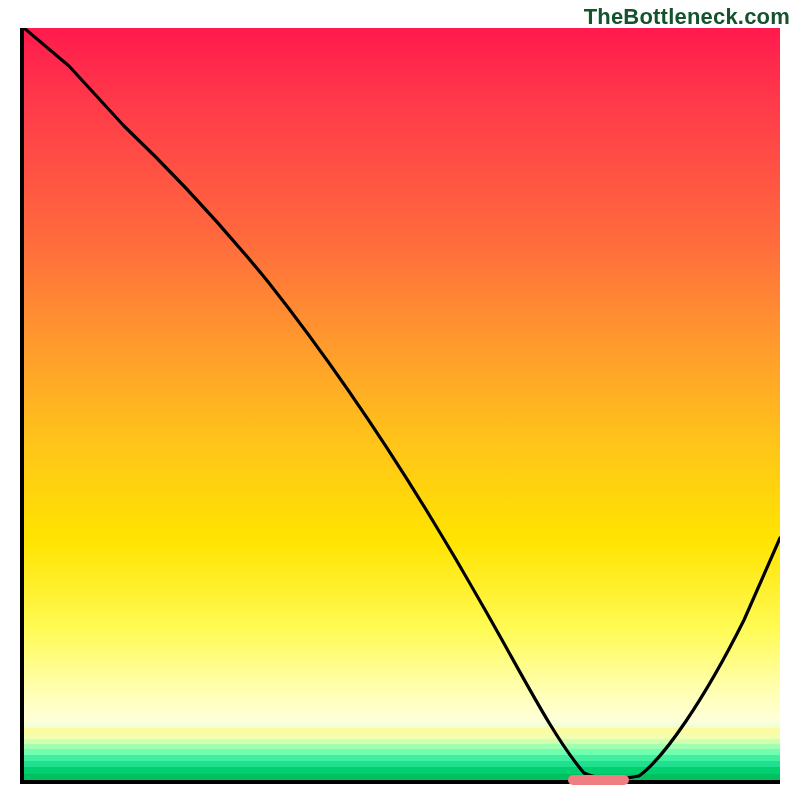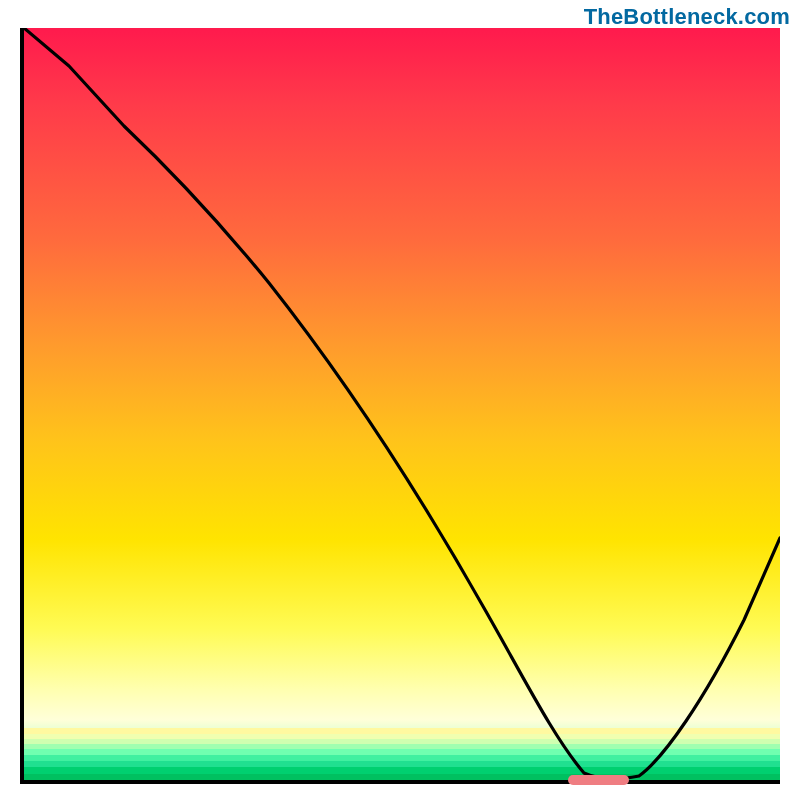--- a/index.html
+++ b/index.html
@@ -15,21 +15,21 @@
     position: relative;
     width: 800px;
     height: 800px;
   }
   .watermark {
     position: absolute;
     top: 4px;
     right: 10px;
     font-size: 22px;
     font-weight: 600;
-    color: #0369a1;
+    color: #14532d;
     letter-spacing: 0.2px;
   }
   .plot {
     position: absolute;
     left: 20px;
     top: 28px;
     width: 760px;
     height: 756px;
     border-left: 4px solid #000;
     border-bottom: 4px solid #000;

